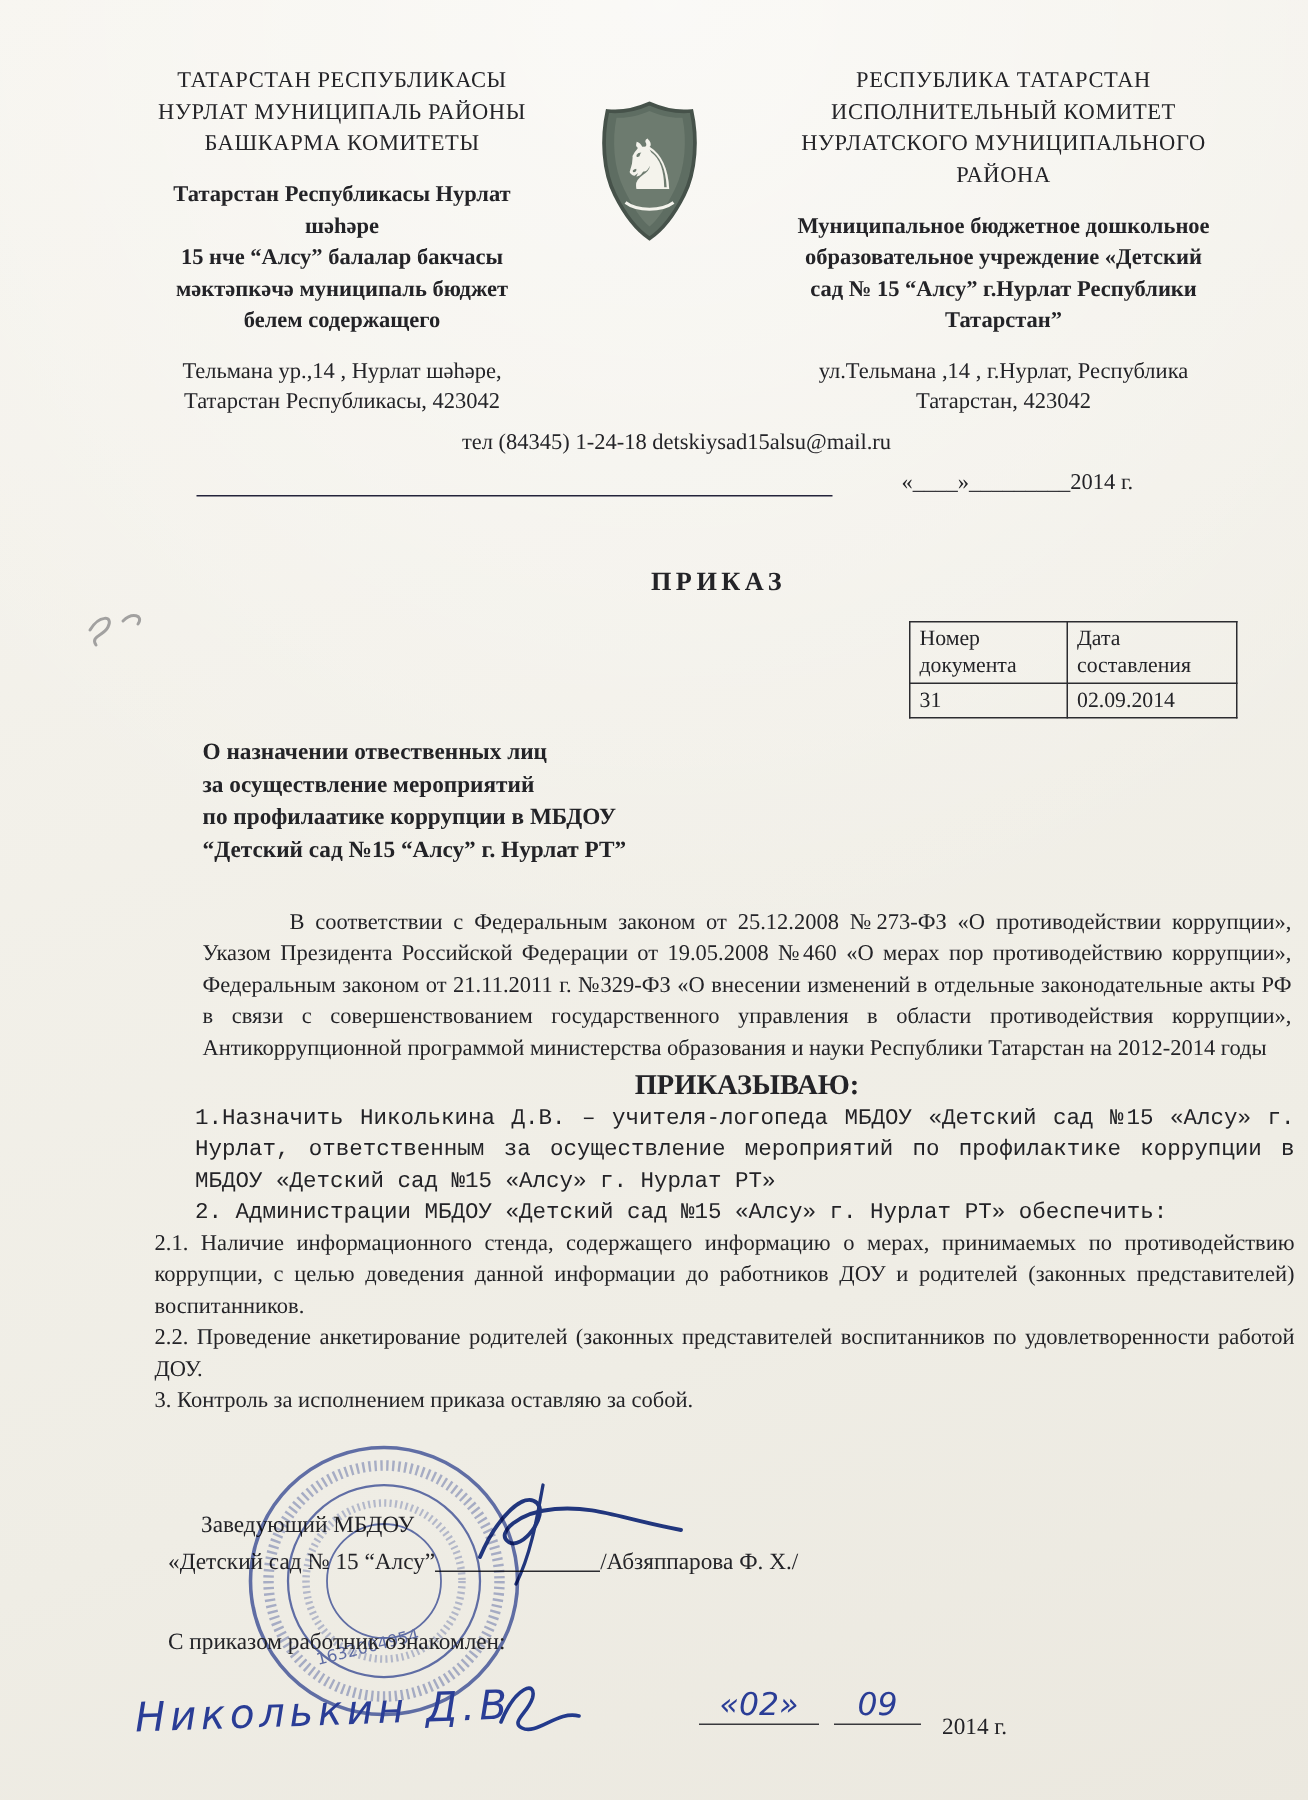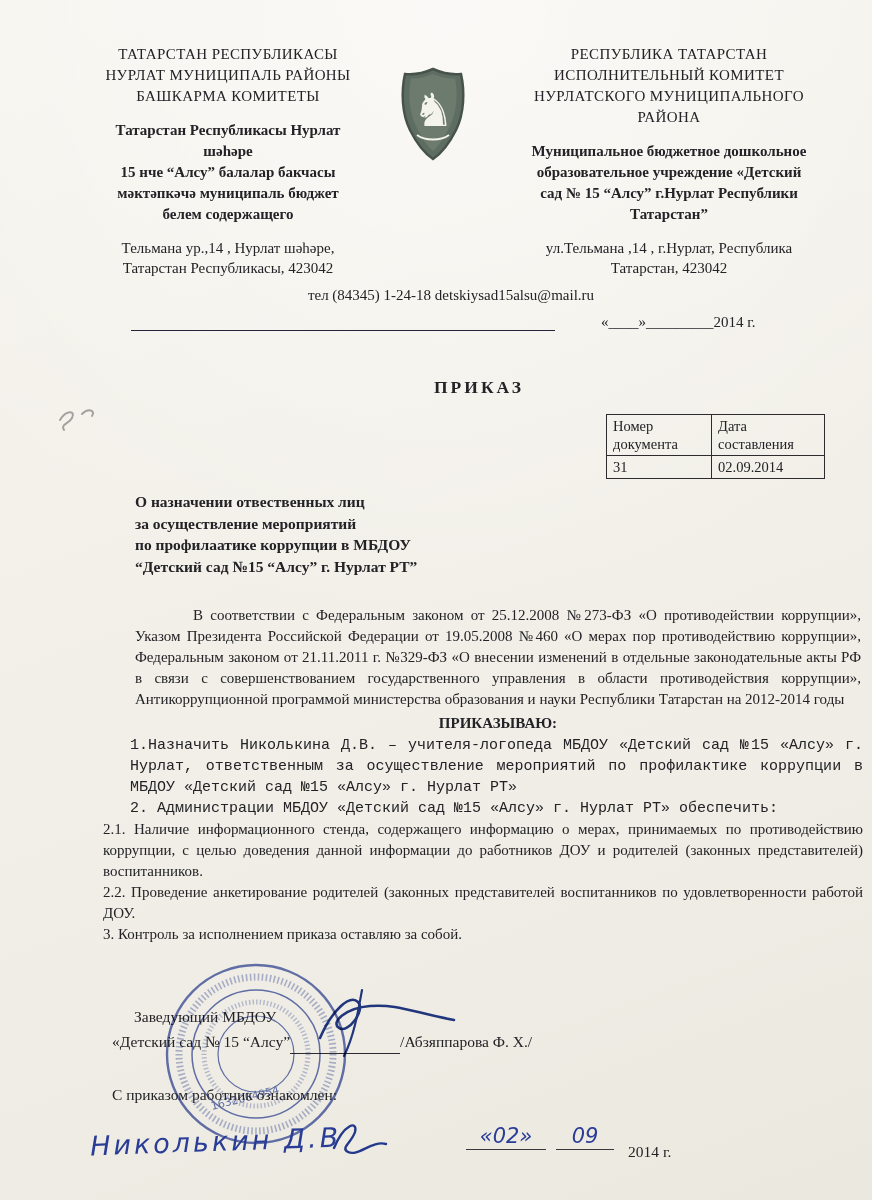--- a/index.html
+++ b/index.html
@@ -28,28 +28,28 @@
   .doc-table { margin:16px 62px 0 auto; border-collapse:collapse; }
   .doc-table td { border:1.3px solid #2c2c30; text-align:left; vertical-align:middle;
                   font-size:14.5px; line-height:18px; padding:2px 6px; }
   .doc-table .c1 { width:92px; }
   .doc-table .c2 { width:100px; }
   
   .subject { margin:12px 0 0 120px; font-weight:bold; font-size:15.5px; line-height:21.5px; }
   .intro { margin:28px 26px 0 120px; text-align:justify; text-indent:58px;
            font-size:15px; line-height:21px; }
   .orderword { margin:2px 26px 0 120px; text-align:center; font-weight:bold;
-               font-size:15px; line-height:23px; }
+               font-size:19px; line-height:23px; }
   .items { margin:0 24px 0 88px; font-size:15px; line-height:21px; }
   .items p { margin:0; text-align:justify; }
   .items p.indent { margin-left:27px;font-family:Liberation Mono, monospace; }
   
   .sign { position:absolute; left:112px; top:1004px; font-size:15.5px; line-height:25px; }
   .sign-l1 { margin-left:22px; }
-  .sign-l2 { display:flex; align-items:flex-end; }
+  .sign-l2 { display:flex; align-items:flex-start; }
   .sig-space { width:110px; height:18px; border-bottom:1.4px solid #2c2c30; }
   .ack { position:absolute; left:112px; top:1086px; font-size:15.5px; }
   .bottomrow { position:absolute; left:0; top:1112px; width:100%; height:80px; }
   .hand-name { position:absolute; left:90px; top:14px; color:#2a3d96; font-style:italic;
                font-size:27px; letter-spacing:3px; transform:rotate(-2deg);
                font-family:"DejaVu Sans", sans-serif; }
   .sig2 { position:absolute; left:328px; top:4px; }
   .blank { position:absolute; border-bottom:1.4px solid #38383c; text-align:center;
            color:#2a3d96; font-style:italic; font-family:"DejaVu Sans", sans-serif;
            font-size:21px; padding-bottom:1px; }

